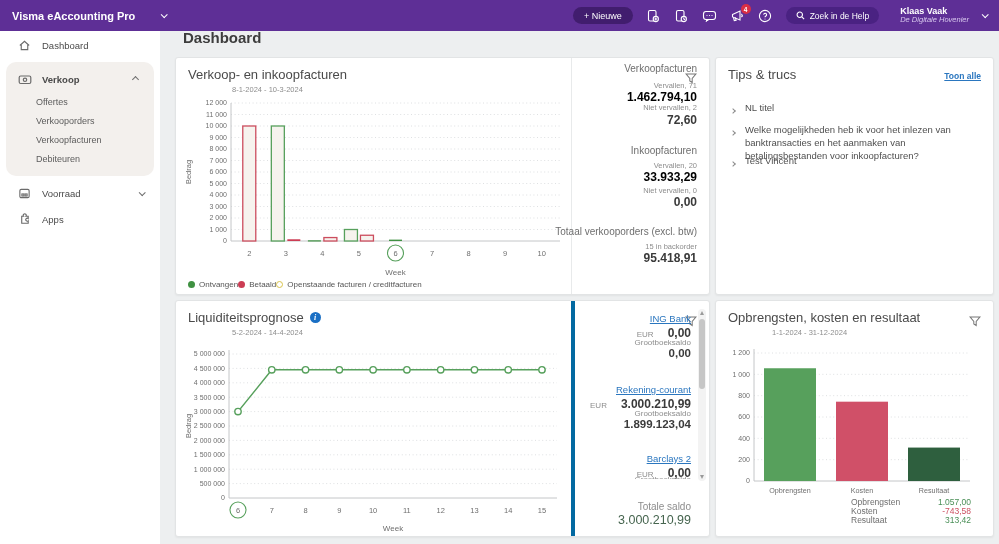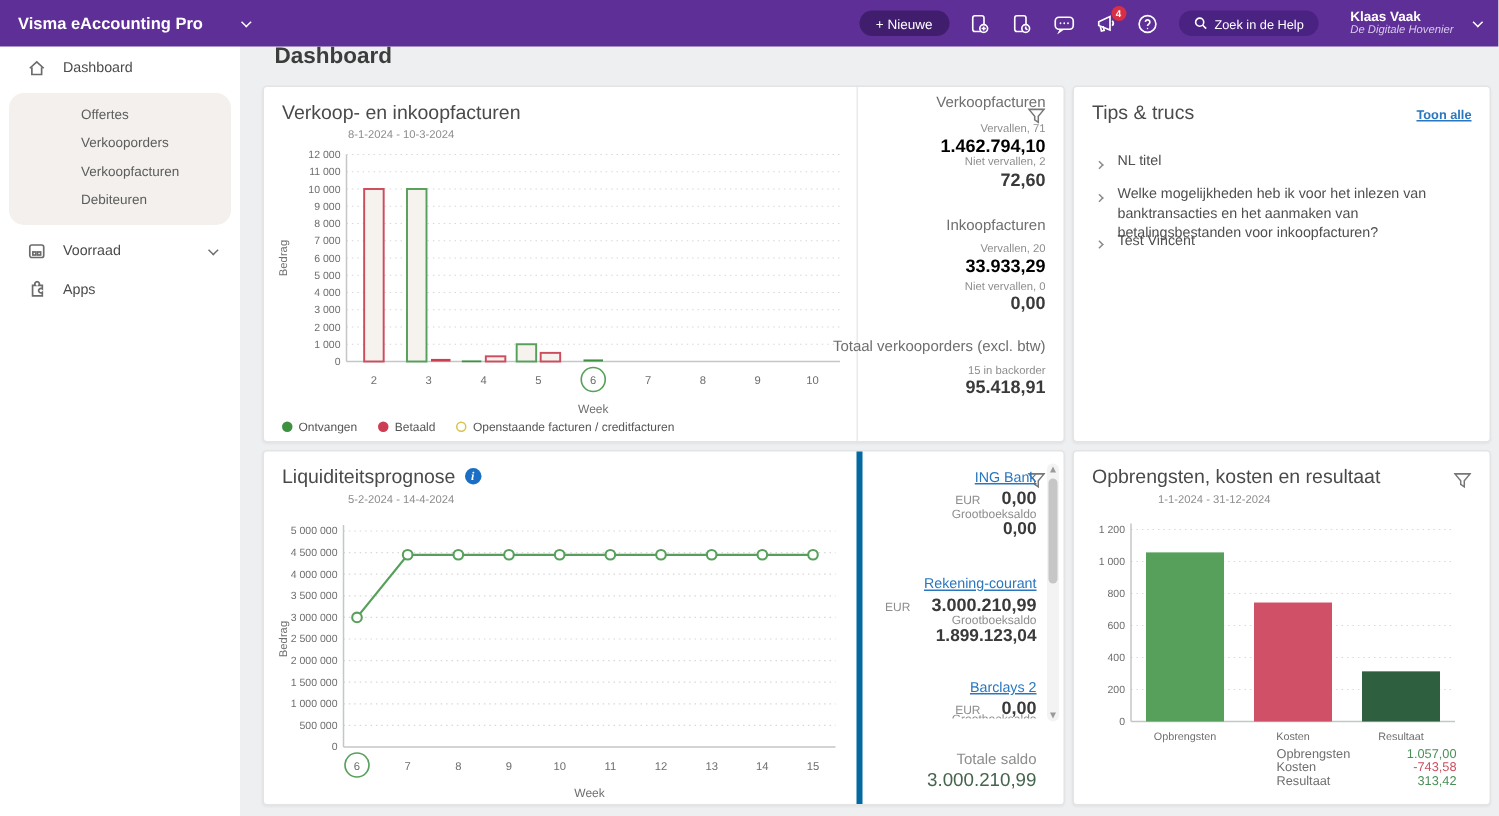--- a/index.html
+++ b/index.html
@@ -23,21 +23,21 @@
   .chev-gray { border-color:#6e6e6e; }
   .chev-right-sm { width:4px; height:4px; border-right:1.3px solid #8a8a8a; border-bottom:1.3px solid #8a8a8a; transform:rotate(-45deg); display:inline-block; }
 
   
   .sidebar { position:absolute; top:22px; left:0; width:160px; bottom:0; background:#fff; padding-top:10px; }
   .side-item { display:flex; align-items:center; gap:10px; height:26px; padding-left:18px; font-size:9.5px; color:#4a4a4a; cursor:pointer; position:relative; }
   .side-item .sicon { width:14px; height:14px; flex:0 0 14px; display:flex; align-items:center; }
   .side-item .s-chev { position:absolute; right:16px; }
   .side-group { background:#f3f0ed; border-radius:10px; margin:4px 6px; padding:4px 0 8px 0; }
   .side-group .side-item { padding-left:12px; font-weight:bold; }
-  .sub-item { padding-left:48px; height:19px; display:flex; align-items:center; font-size:9px; color:#5c5c5c; cursor:pointer; }
+  .sub-item { padding-left:30px; height:19px; display:flex; align-items:center; font-size:9px; color:#5c5c5c; cursor:pointer; }
 
   
   .page-title { position:absolute; left:183px; top:29px; font-size:15px; color:#3d3d3d; }
   .card { position:absolute; background:#fff; border:1px solid #e2e4e5; border-radius:3px; box-shadow:0 1px 2px rgba(0,0,0,.05); }
   #card-sales { left:175px; top:57px; width:535px; height:238px; }
   #card-tips { left:715px; top:57px; width:279px; height:238px; }
   #card-liquidity { left:175px; top:300px; width:535px; height:237px; }
   #card-result { left:715px; top:300px; width:279px; height:237px; }
 
   .card-title { position:absolute; left:12px; top:9px; font-size:13px; color:#4a4a4a; display:flex; align-items:center; gap:6px; }
@@ -75,21 +75,21 @@
   .vscroll .arrow-up, .vscroll .arrow-down { position:absolute; left:1.5px; width:0; height:0; border-left:2.5px solid transparent; border-right:2.5px solid transparent; }
   .vscroll .arrow-up { top:2px; border-bottom:4px solid #9a9a9a; }
   .vscroll .arrow-down { bottom:2px; border-top:4px solid #9a9a9a; }
   .vscroll .thumb { position:absolute; left:1px; top:10px; width:6px; height:70px; background:#c6c6c6; border-radius:3px; }
 
   
   .chart-box { position:absolute; }
   #sales-chart { left:6px; top:38px; width:392px; height:182px; }
   #liquidity-chart { left:6px; top:38px; width:392px; height:194px; }
   #result-chart { left:8px; top:38px; width:256px; height:160px; }
-  .legend { position:absolute; left:12px; bottom:5px; display:flex; gap:14px; align-items:flex-end; font-size:8px; color:#555; }
+  .legend { position:absolute; left:12px; bottom:5px; display:flex; align-items:flex-end; font-size:8px; color:#555; }
   .legend .litem { display:flex; gap:4px; align-items:center; }
   .ldot { width:7px; height:7px; border-radius:50%; display:inline-block; }
 
   
   .sum-row { position:absolute; left:135px; right:22px; font-size:8.5px; }
   .sum-label { color:#6e6e6e; }
   .sum-value { position:absolute; right:0; font-weight:normal; }
   .v-green { color:#4a8f57; }
   .v-red { color:#cc5061; }
 
@@ -163,20 +163,30 @@
     <span class="sicon">
       <svg width="13" height="13" viewBox="0 0 14 14" fill="none" stroke="#6b6b6b" stroke-width="1.2">
         <path d="M2 7l5-4.6L12 7"></path>
           <path d="M3.5 6.3v5.2h7V6.3"></path>
       </svg>
     </span>
     <span>Dashboard</span>
   </div>
 
   <div class="side-group">
+    <div class="side-item">
+      <span class="sicon">
+        <svg width="14" height="13" viewBox="0 0 14 13" fill="none" stroke="#6b6b6b" stroke-width="1.2">
+          <rect x="1.2" y="3" width="11.6" height="7.5" rx="1.5"></rect>
+            <circle cx="7" cy="6.8" r="1.7"></circle>
+        </svg>
+      </span>
+      <span>Verkoop</span>
+      <span class="chev chev-up chev-gray s-chev"></span>
+    </div>
     <div class="sub-item">Offertes</div>
     <div class="sub-item">Verkooporders</div>
     <div class="sub-item">Verkoopfacturen</div>
     <div class="sub-item">Debiteuren</div>
   </div>
 
   <div class="side-item">
     <span class="sicon">
       <svg width="13" height="13" viewBox="0 0 14 14" fill="none" stroke="#6b6b6b" stroke-width="1.2">
         <rect x="2" y="2.5" width="10" height="9" rx="1.5"></rect>

